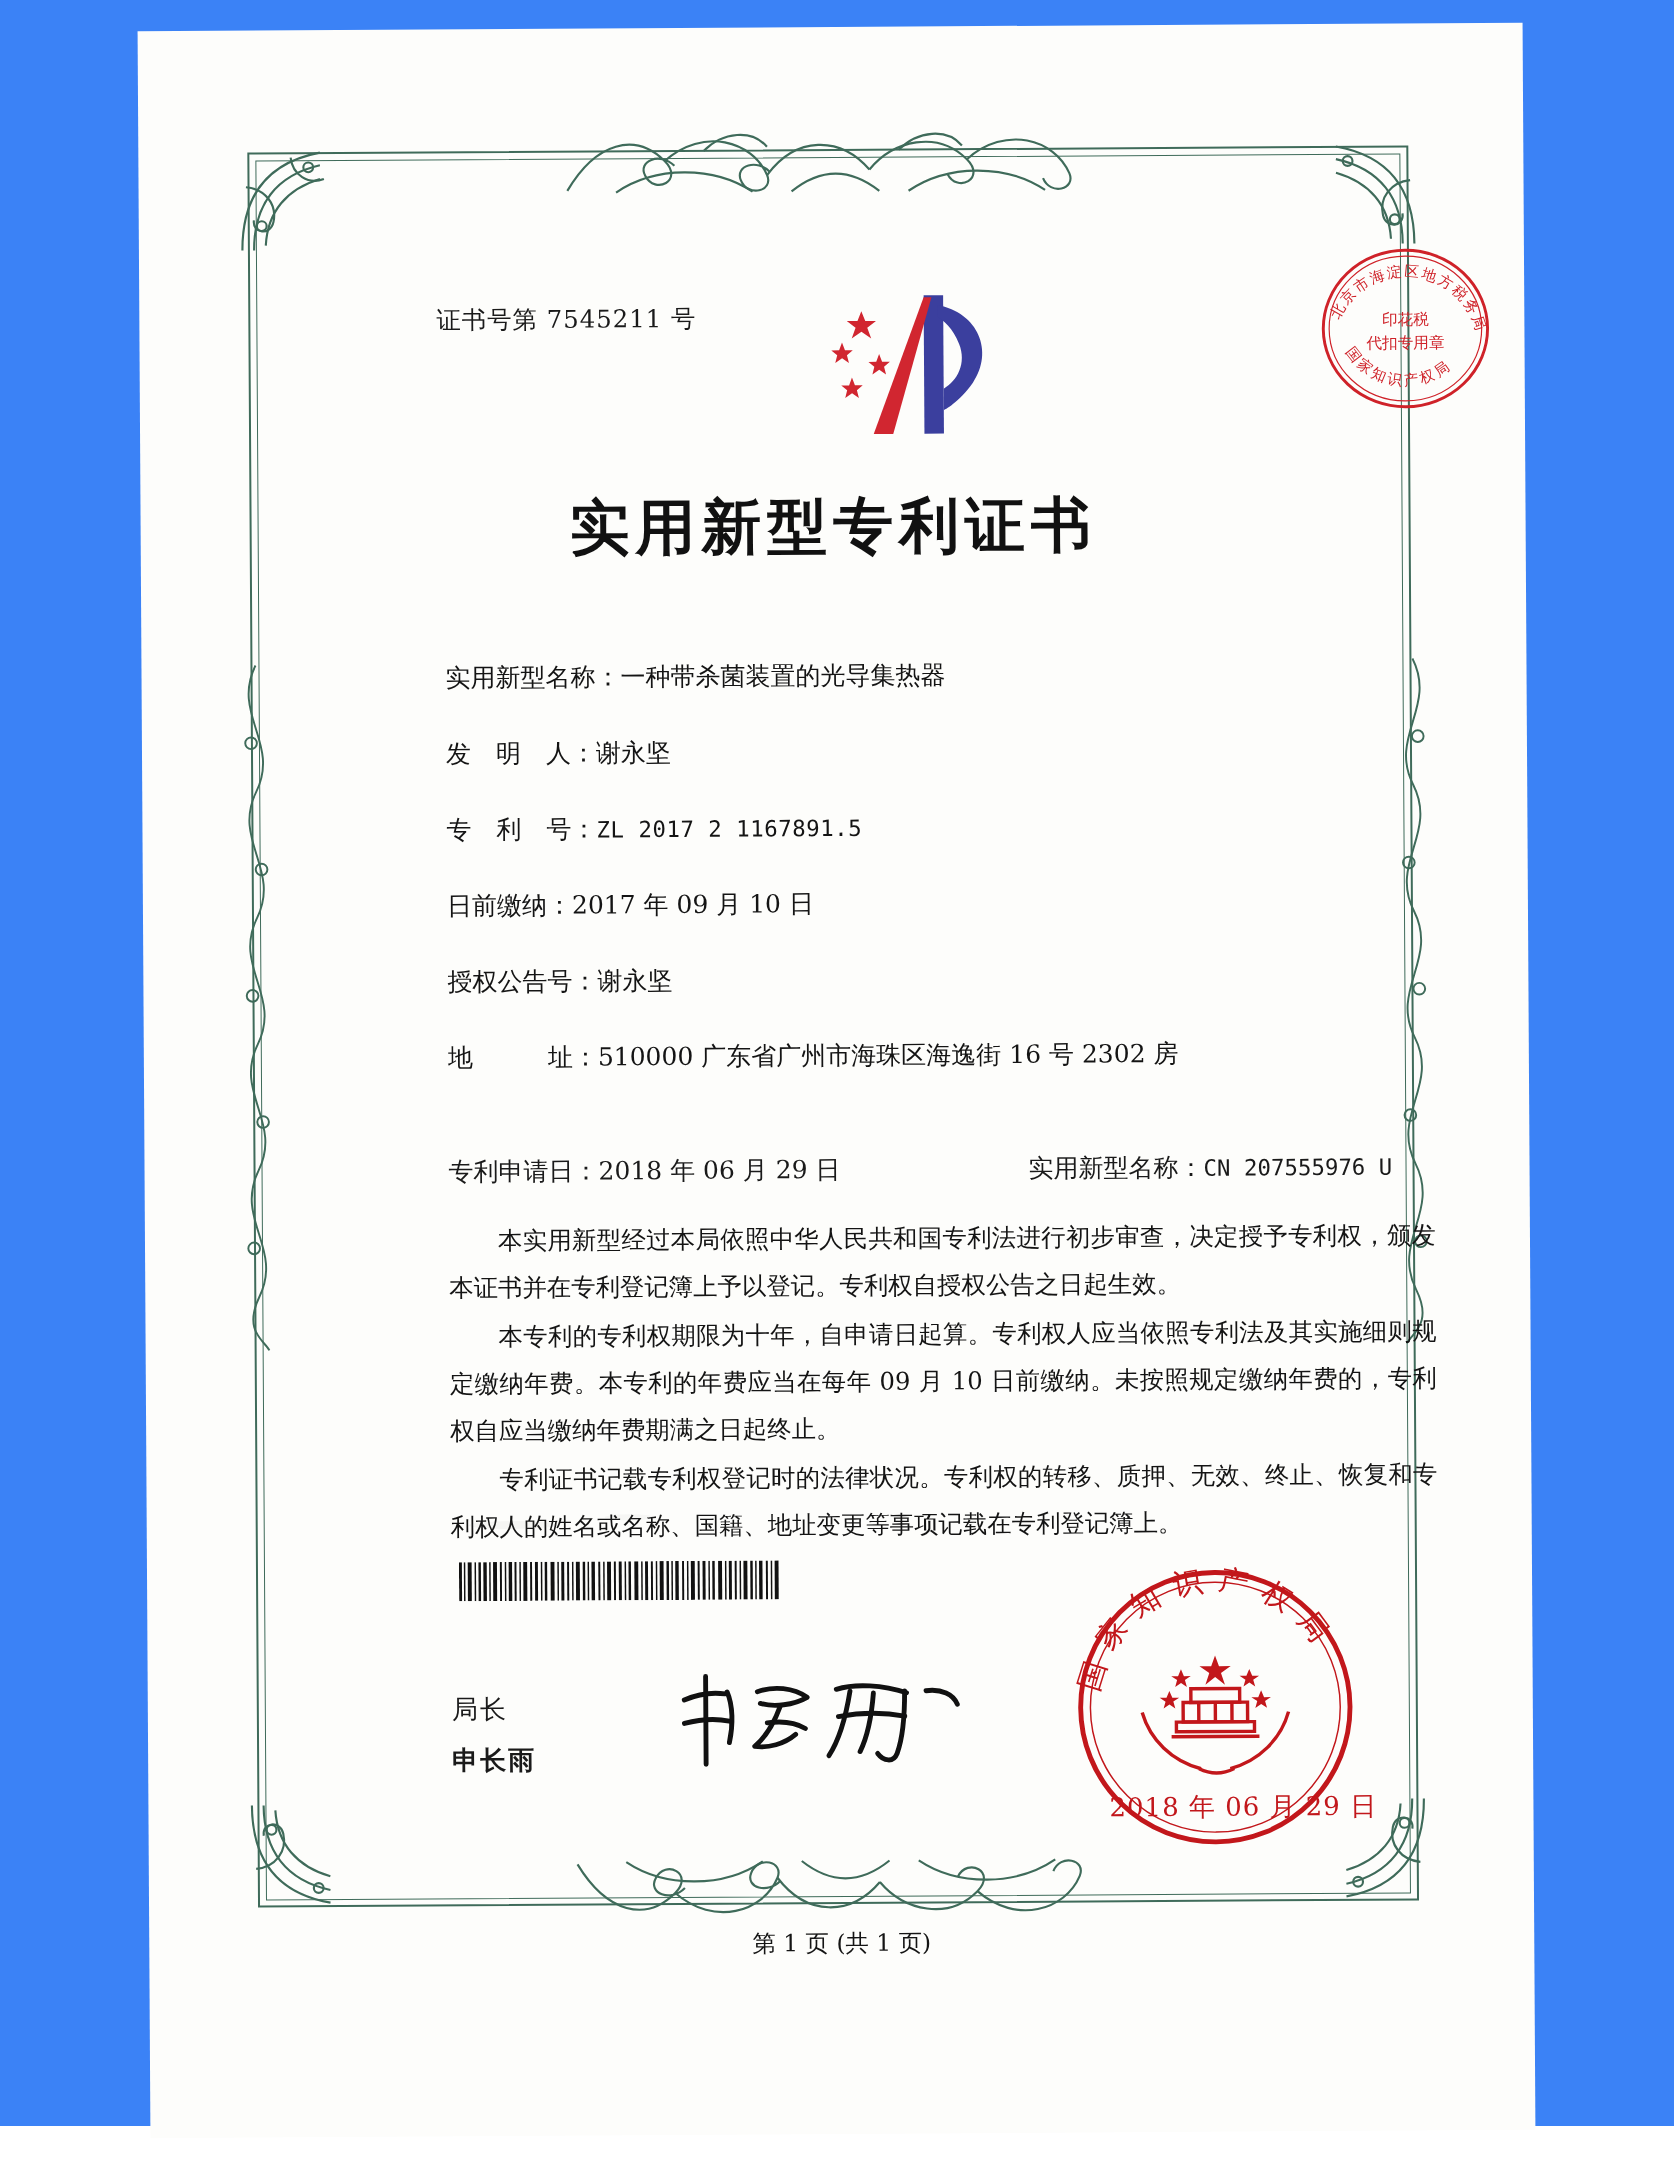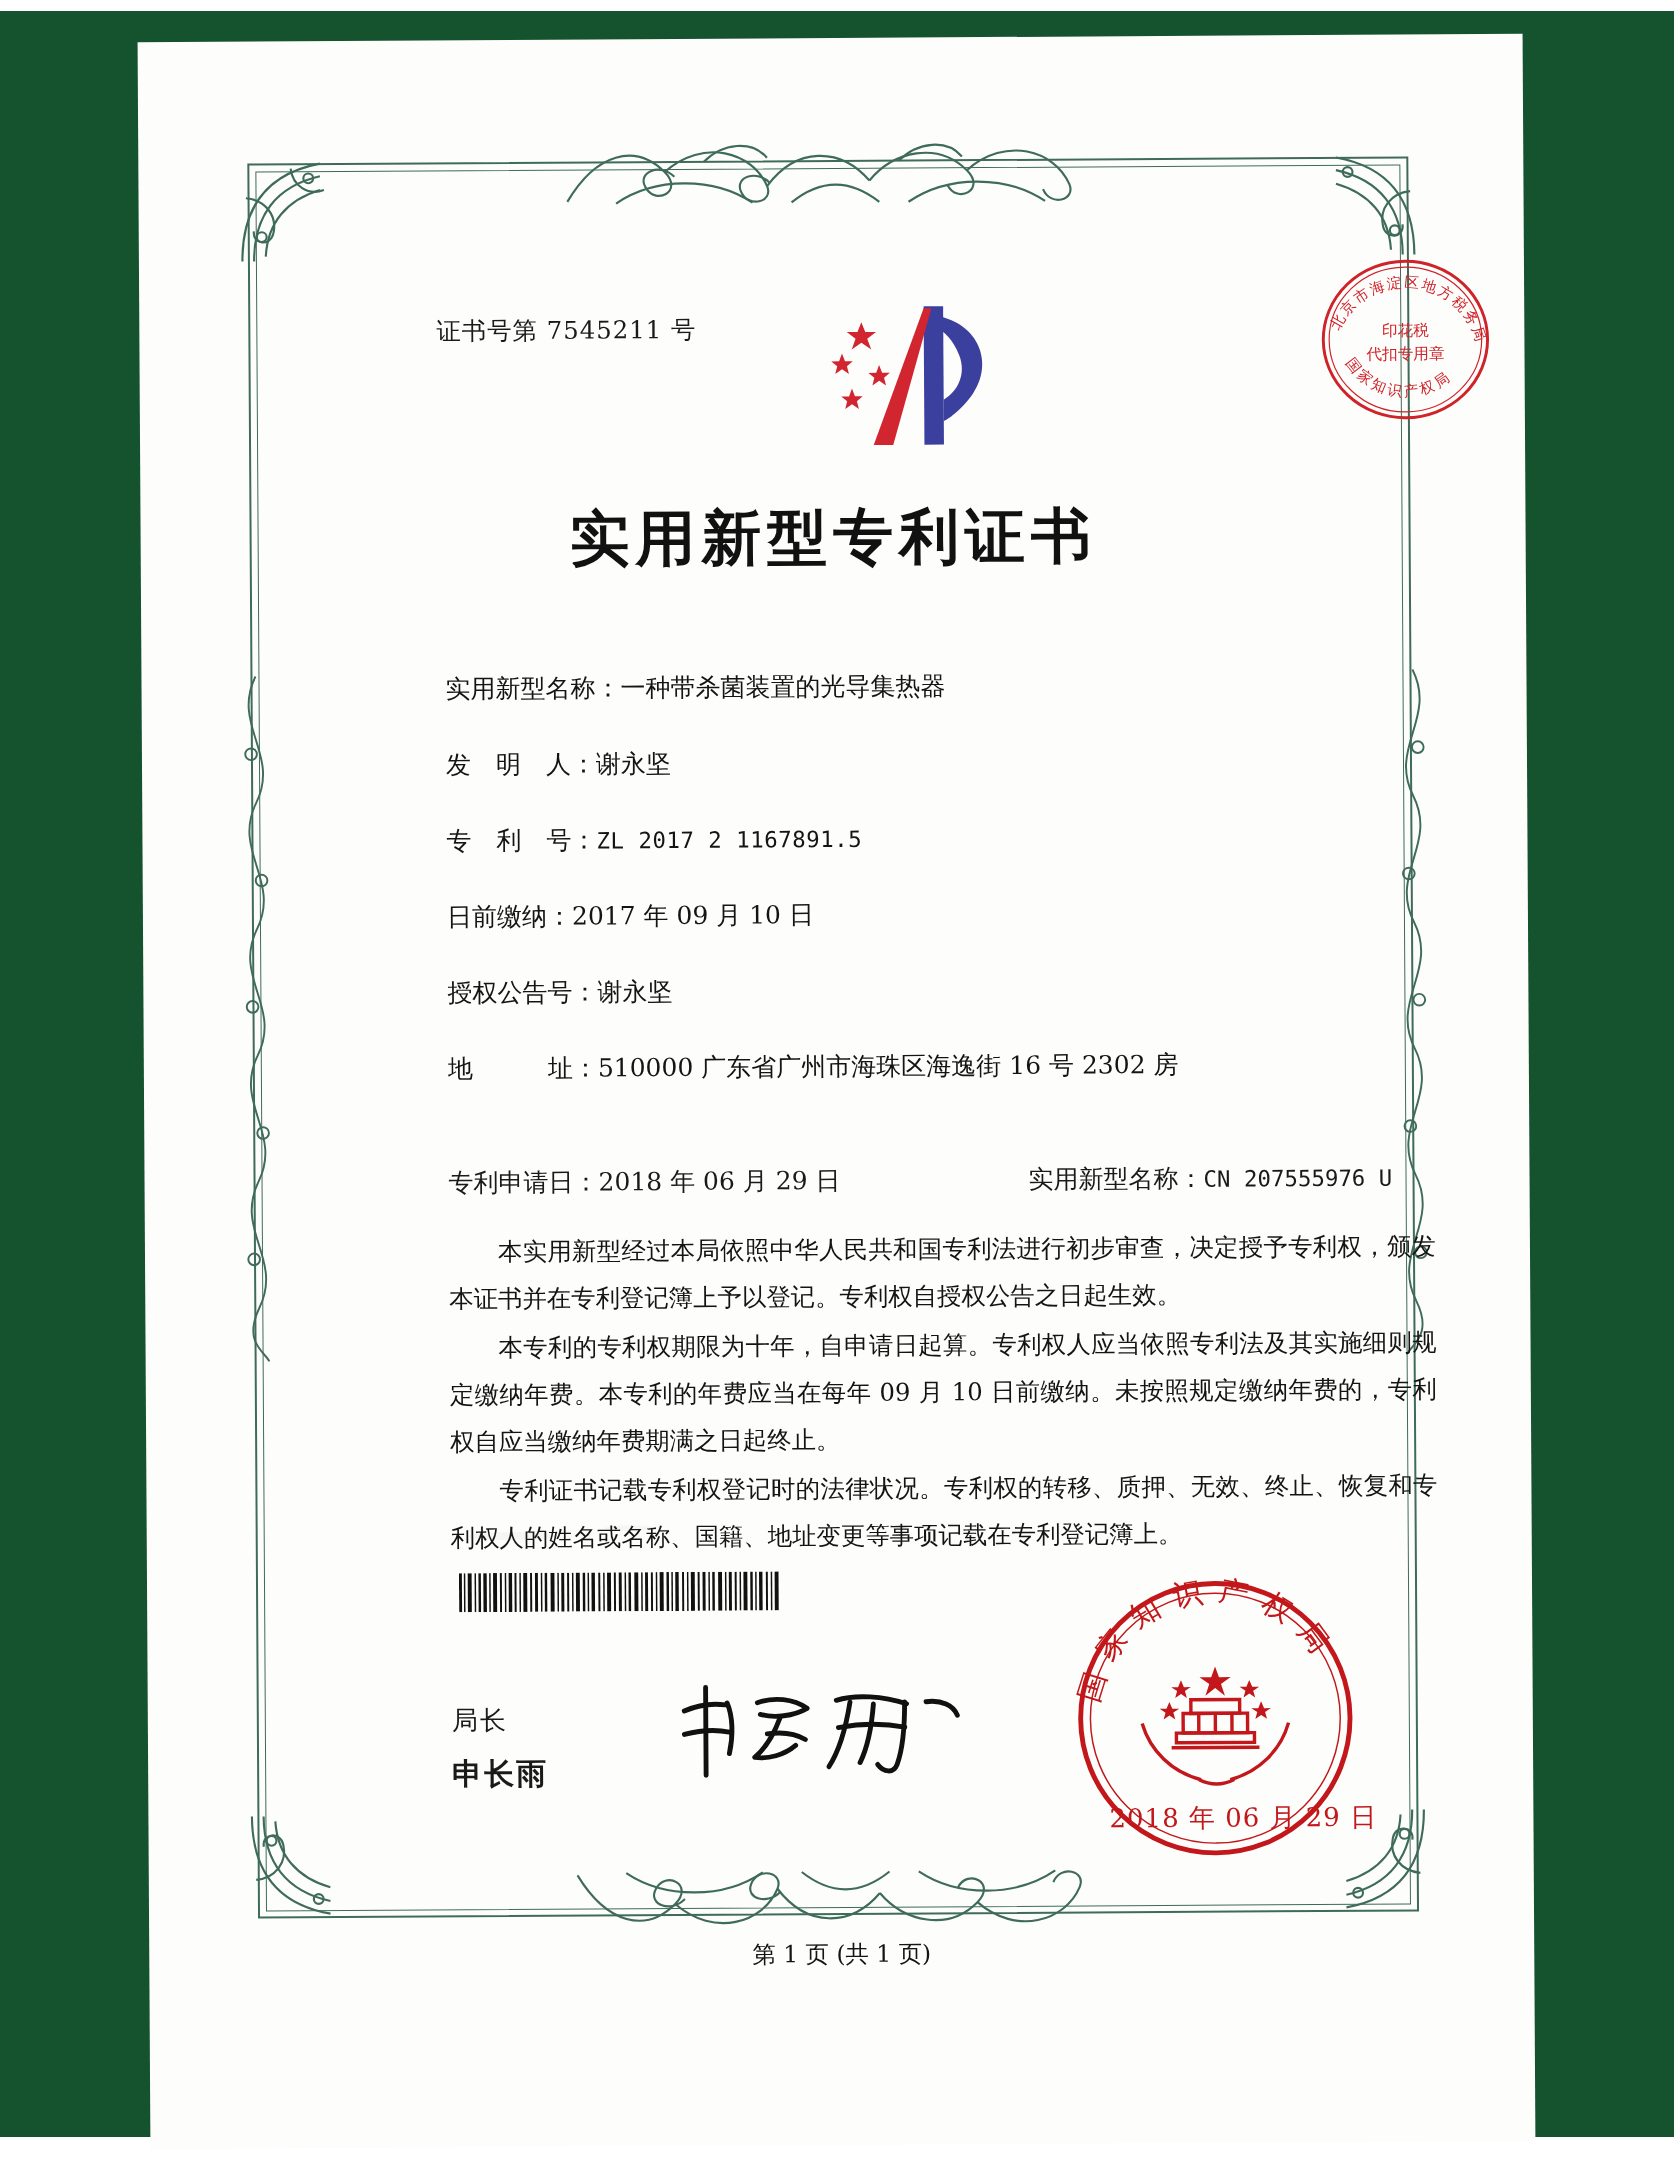--- a/index.html
+++ b/index.html
@@ -12,24 +12,24 @@
     height: 2178px;
     position: relative;
     font-family: "DejaVu Serif", "Liberation Serif", serif;
     color: #1a1a1a;
     overflow: hidden;
   }
 
   
   .scan {
     position: absolute;
-    left: 0; top: 11px;
+    left: 0; top: 0;
     width: 1675px;
     height: 2126px;
-    background: #14532d;
+    background: #3b82f6;
   }
   .paper {
     position: absolute;
     left: 144px;
     top: 27px;
     width: 1385px;
     height: 2107px;
     background: #fdfdfb;
     box-shadow: 0 0 0 0 rgba(0,0,0,0);
     transform: rotate(-0.35deg);
@@ -184,21 +184,21 @@
     left: 304px;
     top: 1663px;
     font-size: 26px;
     font-weight: normal;
     letter-spacing: 2px;
   }
   .sig-name {
     position: absolute;
     left: 304px;
     top: 1714px;
-    font-size: 30px;
+    font-size: 26px;
     font-weight: bold;
     letter-spacing: 2px;
   }
   .handwriting {
     position: absolute;
     left: 517px;
     top: 1635px;
     width: 312px;
     height: 117px;
   }

